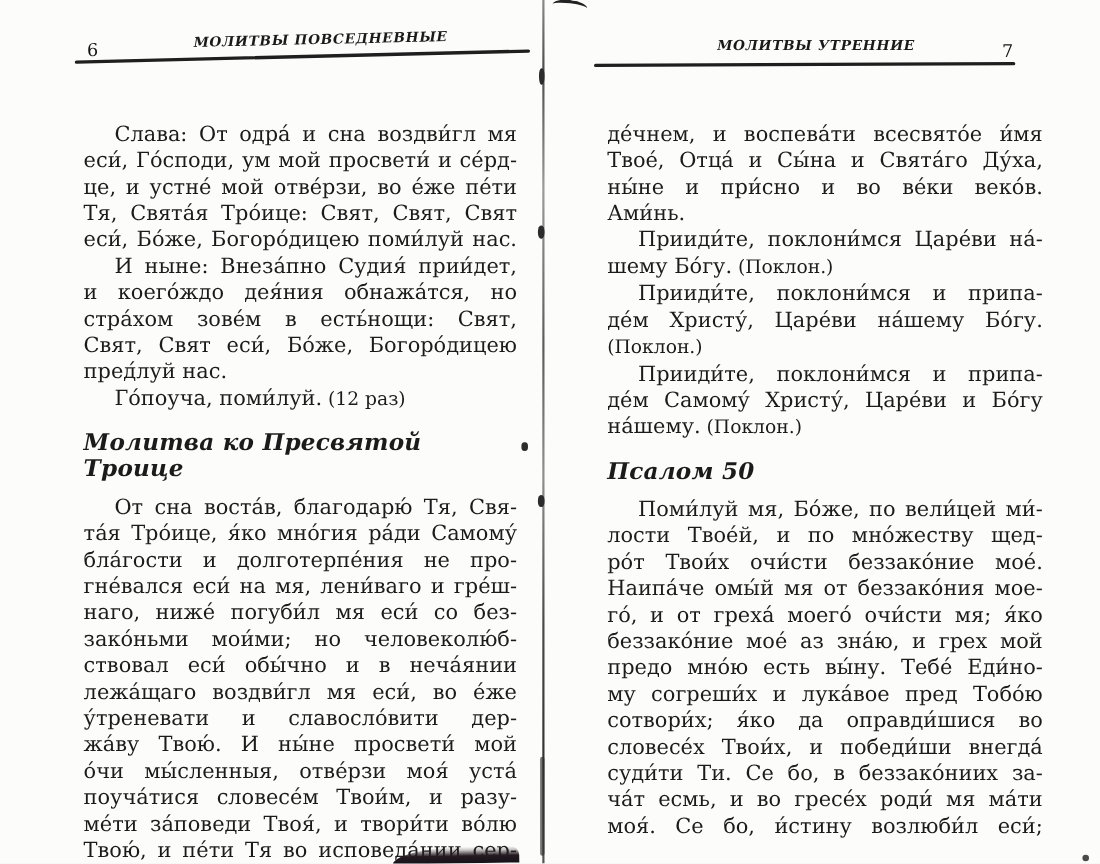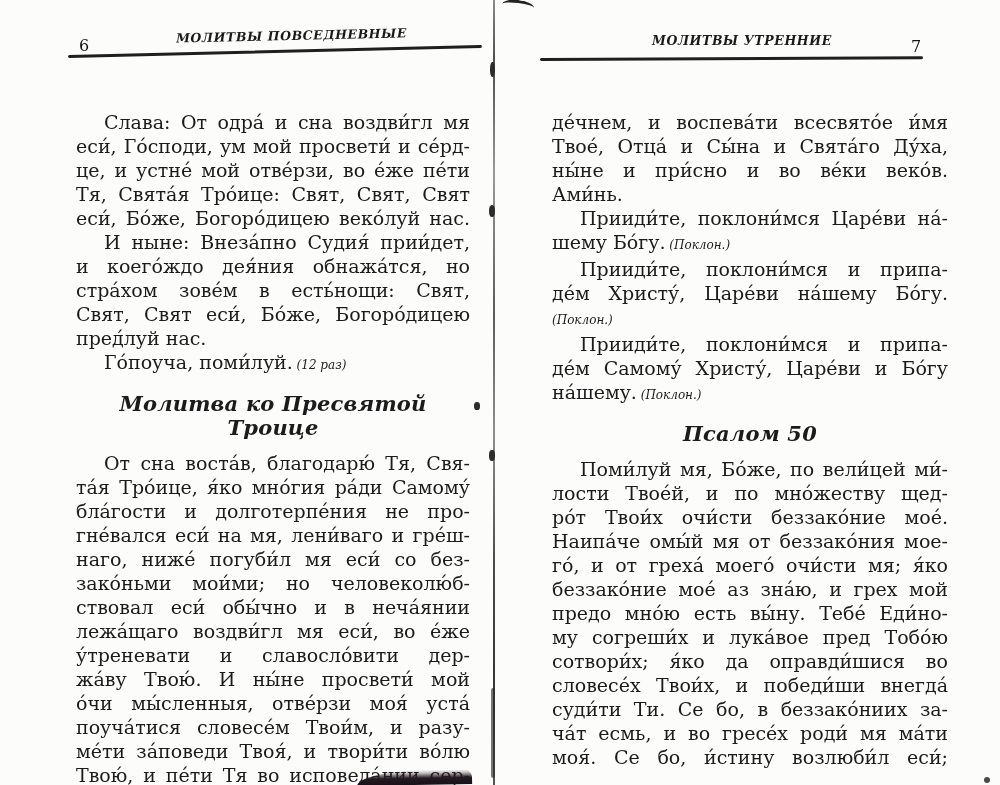--- a/index.html
+++ b/index.html
@@ -20,22 +20,22 @@
   .head-right-title{left:652px;top:33px;text-align:right;}
 
   
   .page-col{position:absolute;top:66px;font-size:19px;line-height:24px;margin-top:44px;}
   .col-left{left:76px;width:394px;}
   .col-right{left:552px;width:396px;}
   .para{margin:0;}
   .para.indent > div:first-child{text-indent:28px;}
   .tline{text-align:justify;text-align-last:justify;}
   .tline.plain{text-align-last:left;}
-  .note{font-style:italic;font-size:12px;}
-  .sec-heading{text-align:center;font-weight:bold;font-style:italic;font-size:21px;
+  .note{font-size:17px;}
+  .sec-heading{text-align:left;font-weight:bold;font-style:italic;font-size:21px;
                margin:15px 0 11px 0;letter-spacing:.2px;}
 
   
   .gutter-line{position:absolute;left:493px;top:0;width:2px;height:785px;
      background:linear-gradient(to bottom,#8a8a8a 0%,#4c4c4c 8%,#9a9a9a 22%,#5b5b5b 40%,
                 #8f8f8f 55%,#4a4a4a 72%,#333 88%,#555 100%);}
   .gutter-blob{position:absolute;background:#2c2c2c;border-radius:45%;}
   .blob1{left:490px;top:62px;width:5px;height:15px;}
   .blob2{left:489px;top:205px;width:6px;height:12px;}
   .blob3{left:474px;top:402px;width:6px;height:8px;}
@@ -60,21 +60,21 @@
   <div class="run-head head-right-title">МОЛИТВЫ УТРЕННИЕ</div>
   <div class="pg-num head-right-num">7</div>
   <div class="head-rule rule-right"></div>
 
   <div class="page-col col-left">
       <div class="para indent">
         <div class="tline">Слава: От одра́ и сна воздви́гл мя</div>
         <div class="tline">еси́, Го́споди, ум мой просвети́ и се́рд-</div>
         <div class="tline">це, и устне́ мой отве́рзи, во е́же пе́ти</div>
         <div class="tline">Тя, Свята́я Тро́ице: Свят, Свят, Свят</div>
-        <div class="tline">еси́, Бо́же, Богоро́дицею веко́луй нас.</div>
+        <div class="tline">еси́, Бо́же, Богоро́дицею поми́луй нас.</div>
       </div>
       <div class="para indent">
         <div class="tline">И ныне: Внеза́пно Судия́ прии́дет,</div>
         <div class="tline">и коего́ждо дея́ния обнажа́тся, но</div>
         <div class="tline">стра́хом зове́м в есть́нощи: Свят,</div>
         <div class="tline">Свят, Свят еси́, Бо́же, Богоро́дицею</div>
         <div class="tline plain"><span>пред́луй нас.</span></div>
       </div>
       <div class="para indent">
         <div class="tline plain"><span>Го́поуча, поми́луй.</span><span class="note"> (12 раз)</span></div>

